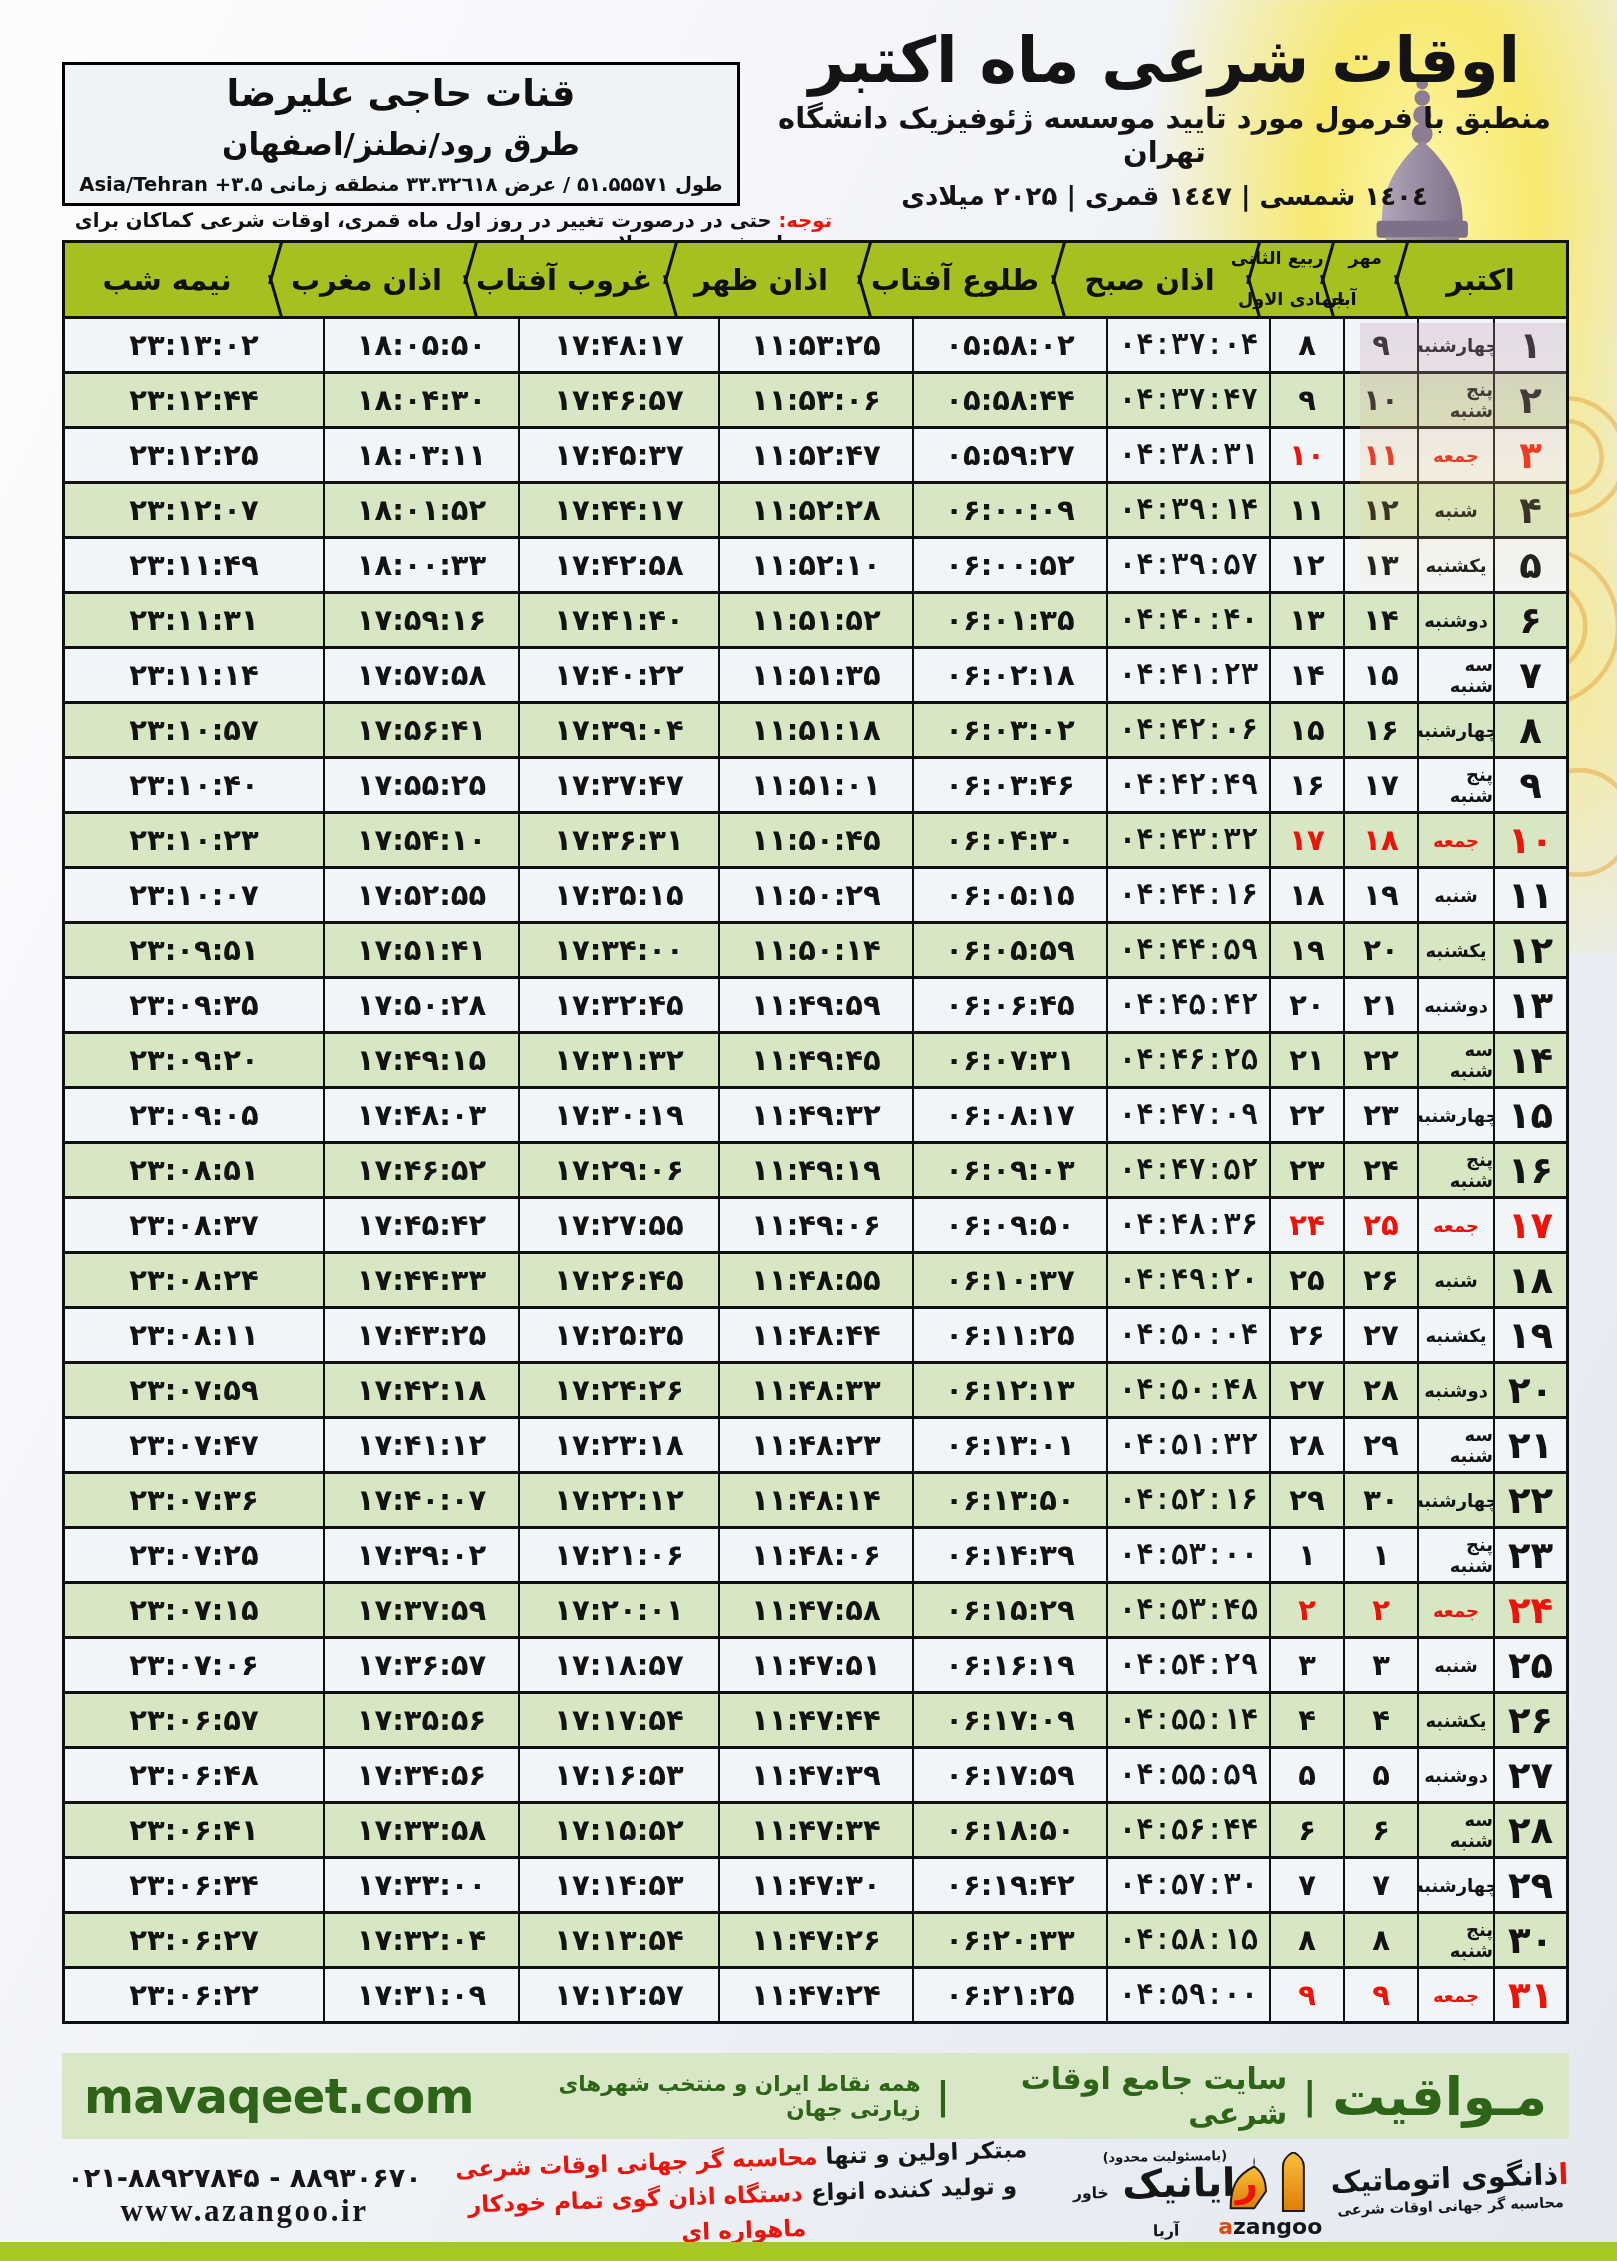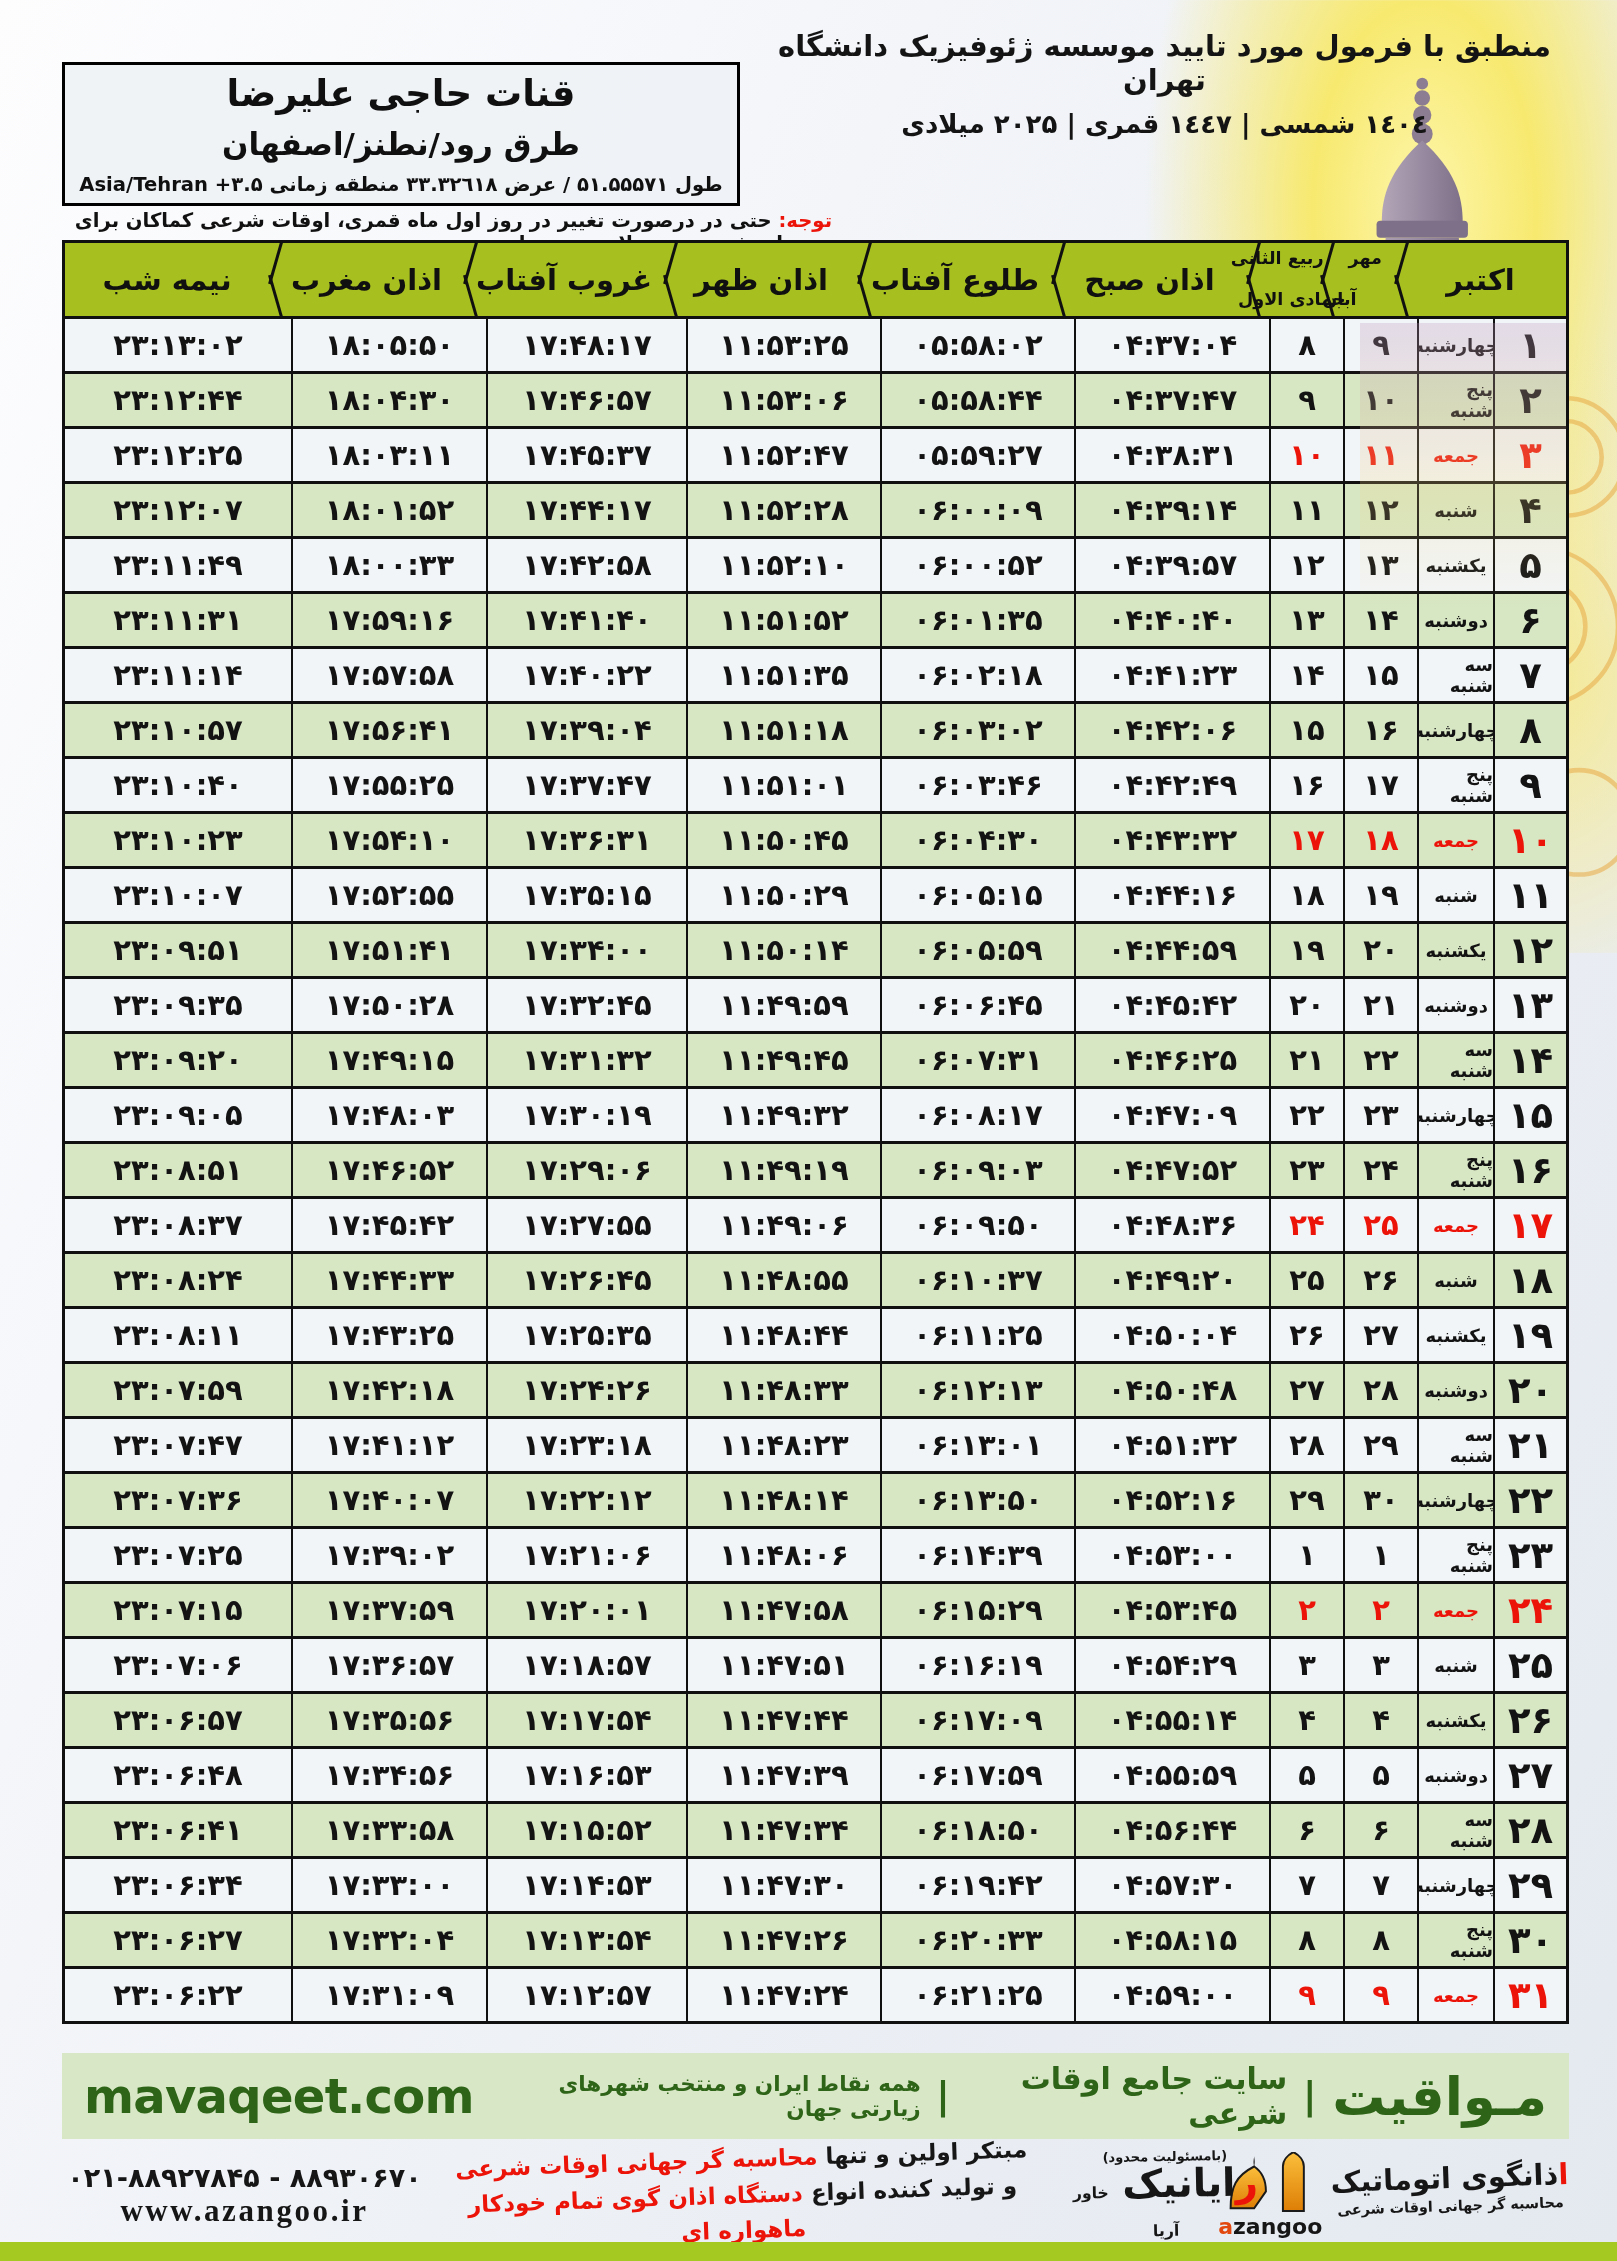--- a/index.html
+++ b/index.html
@@ -53,21 +53,21 @@
   .row:last-child{border-bottom:none;}
   .row.w{background:var(--roww);}
   .row.g{background:var(--rowg);}
   .cell{border-left:2px solid var(--border);display:flex;align-items:center;justify-content:center;box-sizing:border-box;overflow:hidden;}
   .cell:last-child{border-left:none;}
   .c-day{width:73px;font-size:37px;}
   .c-wd{width:76px;font-size:18px;}
   .c-sol{width:74px;font-size:29px;}
   .c-lun{width:74px;font-size:29px;}
   .c-time{font-size:29px;direction:ltr;unicode-bidi:isolate;letter-spacing:0.7px;}
-  .c-fajr{width:195px;} .c-rise{width:194px;} .c-zuhr{width:194px;}
+  .c-fajr{width:163px;font-family:Liberation Mono, monospace;} .c-rise{width:194px;} .c-zuhr{width:194px;}
   .c-set{width:200px;} .c-magh{width:195px;} .c-mid{flex:1;}
   .row.fri .c-day,.row.fri .c-wd,.row.fri .c-sol,.row.fri .c-lun{color:var(--red);}
 
   
   .band{position:absolute;left:62px;top:2053px;width:1507px;height:86px;z-index:3;
     background:var(--bandbg);color:var(--bandtx);display:flex;align-items:center;padding:0 22px;box-sizing:border-box;gap:15.7px;}
   .band .brand{font-size:53px;font-weight:bold;}
   .band .sep{font-size:37px;font-weight:bold;}
   .band .site-desc{font-size:30px;font-weight:bold;}
   .band .site-scope{font-size:21.5px;font-weight:bold;}
@@ -143,20 +143,21 @@
         <circle cx="700" cy="700" r="55"></circle>
         <circle cx="660" cy="960" r="120"></circle>
         <circle cx="660" cy="960" r="70"></circle>
         <path d="M600 1150 q80 60 40 160 q-30 80 60 120"></path>
         <circle cx="720" cy="1260" r="80"></circle>
       </g>
     </svg>
   </div>
 
   <div class="title-block">
+    <h1>اوقات شرعی ماه اکتبر</h1>
     <div class="subtitle">منطبق با فرمول مورد تایید موسسه ژئوفیزیک دانشگاه تهران</div>
     <div class="dateline">۱٤۰٤ شمسی | ۱٤٤۷ قمری | ۲۰۲۵ میلادی</div>
   </div>
 
   <div class="loc-box">
     <div class="loc-name">قنات حاجی علیرضا</div>
     <div class="loc-region">طرق رود/نطنز/اصفهان</div>
     <div class="loc-coords">طول ۵۱.۵۵۵۷۱ / عرض ۳۳.۳۲٦۱۸ منطقه زمانی ۳.۵+ Asia/Tehran</div>
   </div>
 

